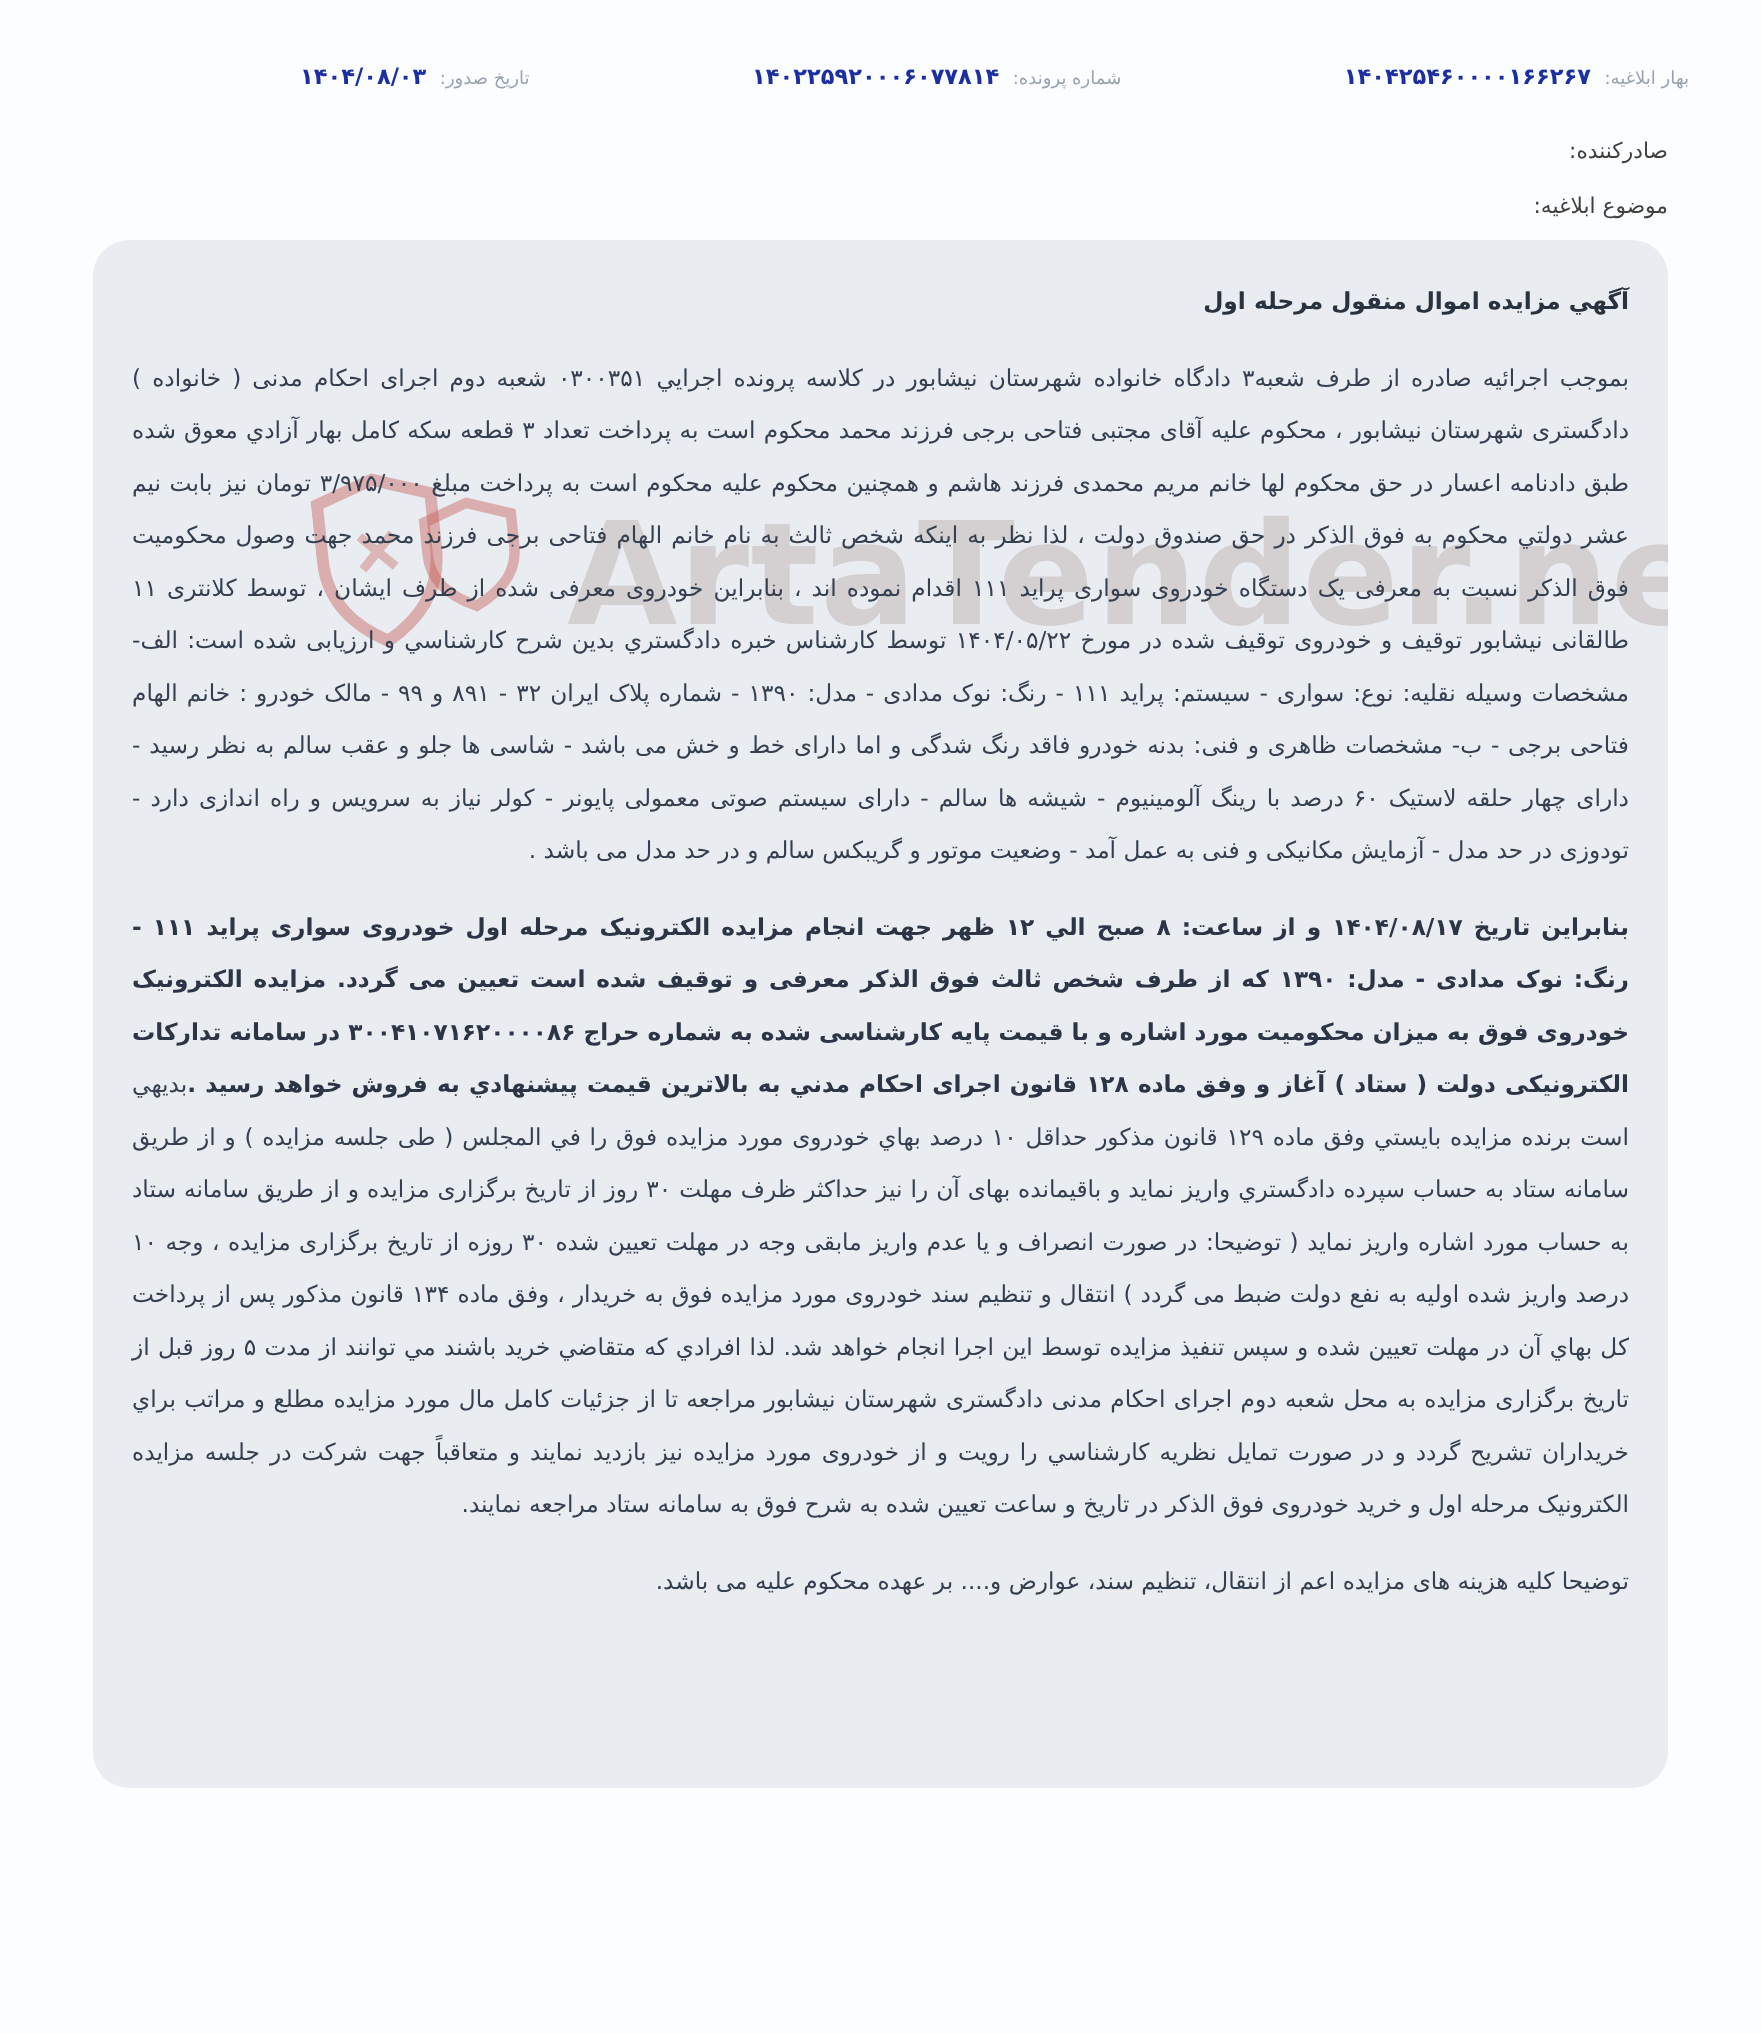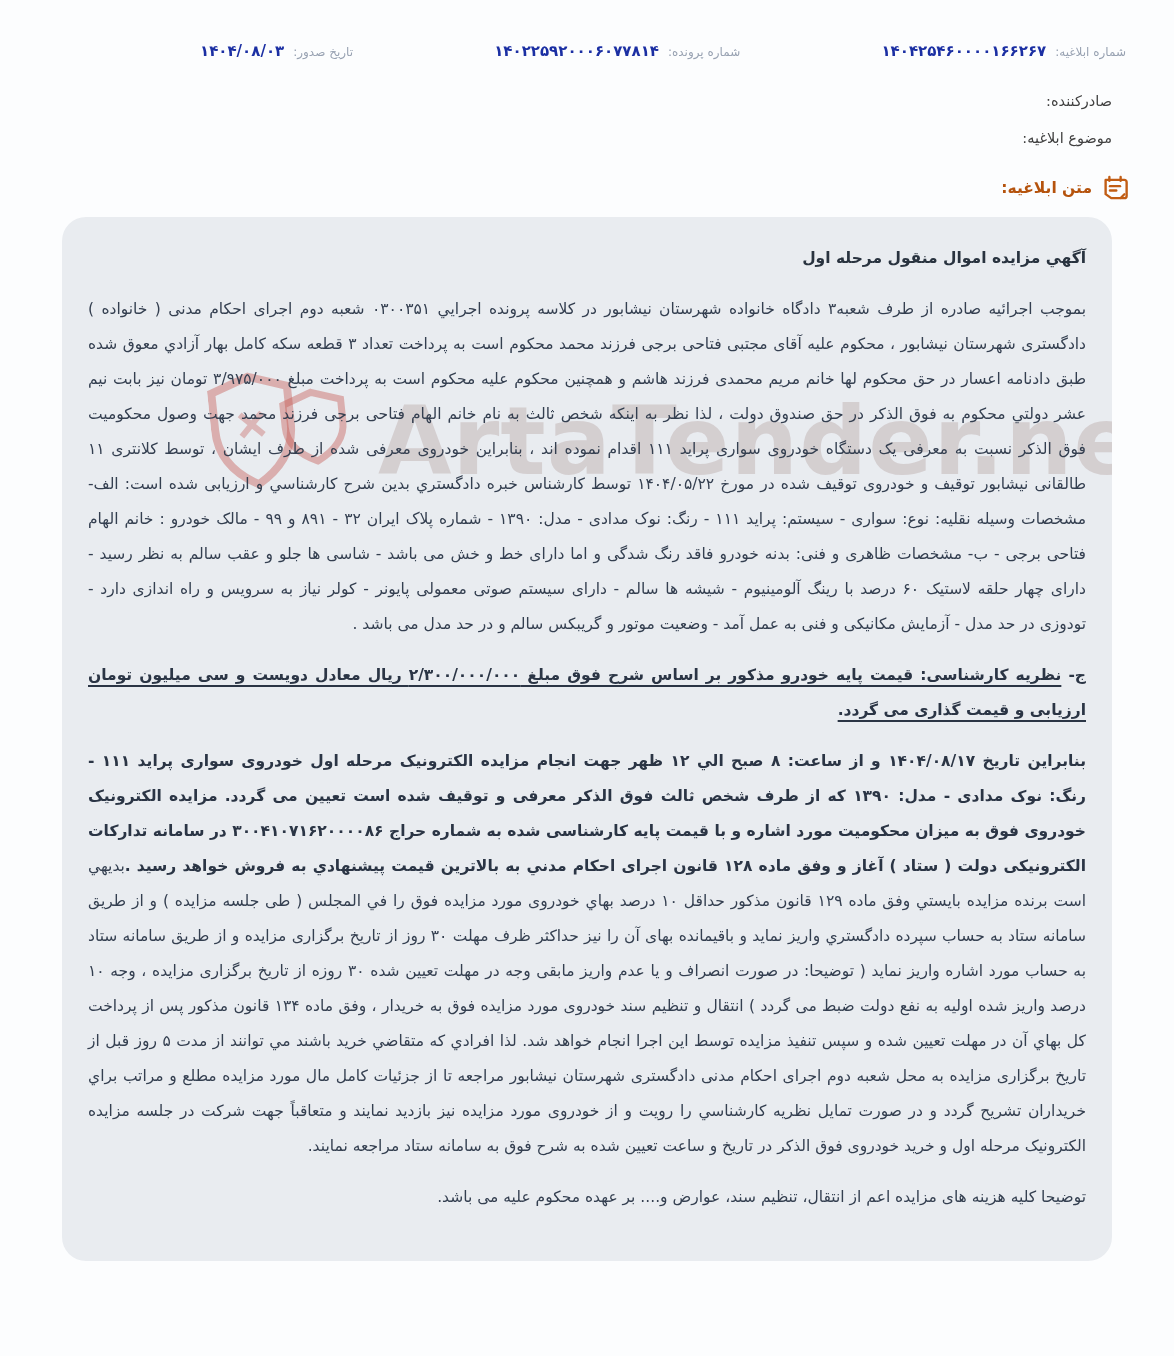--- a/index.html
+++ b/index.html
@@ -67,64 +67,50 @@
     color:rgba(167,140,136,0.30);letter-spacing:1px;
   }
 </style>
 </head>
 <body>
 
 <div class="header">
 
   <div class="meta-row">
     <div class="meta-group">
-      <span class="meta-label">شماره ابلاغیه:</span>
+      <span class="meta-label">بهار ابلاغیه:</span>
       <span class="meta-value">۱۴۰۴۲۵۴۶۰۰۰۰۱۶۶۲۶۷</span>
     </div>
     <div class="meta-group">
       <span class="meta-label">شماره پرونده:</span>
       <span class="meta-value">۱۴۰۲۲۵۹۲۰۰۰۶۰۷۷۸۱۴</span>
     </div>
     <div class="meta-group">
       <span class="meta-label">تاریخ صدور:</span>
       <span class="meta-value">۱۴۰۴/۰۸/۰۳</span>
     </div>
   </div>
 
   <div class="info-row">
     <span class="info-label">صادرکننده:</span>
   </div>
 
   <div class="info-row">
     <span class="info-label">موضوع ابلاغیه:</span>
   </div>
 
-  <div class="body-label-row">
-    <span class="note-icon">
-      <svg width="30" height="30" viewBox="0 0 24 24" fill="none" stroke="#c15d14" stroke-width="1.9" stroke-linecap="round" stroke-linejoin="round">
-        <path d="M4.5 5.5 h15 a1.8 1.8 0 0 1 1.8 1.8 v11 a1.8 1.8 0 0 1 -1.8 1.8 h-10.5 l-4.5 -3.2 z" fill="none"></path>
-        <path d="M7.5 3.2 v3"></path>
-        <path d="M16.5 3.2 v3"></path>
-        <path d="M8 10.5 h8"></path>
-        <path d="M8 14 h5"></path>
-        <path d="M16.5 20 l3 -3"></path>
-      </svg>
-    </span>
-    <span>متن ابلاغیه:</span>
-  </div>
 
 </div>
 
 <div class="content-box">
 
   <p class="doc-title">آگهي مزایده اموال منقول مرحله اول</p>
 
   <p class="para">بموجب اجرائیه صادره از طرف شعبه۳ دادگاه خانواده شهرستان نیشابور در کلاسه پرونده اجرایي ۰۳۰۰۳۵۱ شعبه دوم اجرای احکام مدنی ( خانواده ) دادگستری شهرستان نیشابور ، محکوم علیه آقای مجتبی فتاحی برجی فرزند محمد محکوم است به پرداخت تعداد ۳ قطعه سکه کامل بهار آزادي معوق شده طبق دادنامه اعسار در حق محکوم لها خانم مریم محمدی فرزند هاشم و همچنین محکوم علیه محکوم است به پرداخت مبلغ ۳/۹۷۵/۰۰۰ تومان نیز بابت نیم عشر دولتي محکوم به فوق الذکر در حق صندوق دولت ، لذا نظر به اینکه شخص ثالث به نام خانم الهام فتاحی برجی فرزند محمد جهت وصول محکومیت فوق الذکر نسبت به معرفی یک دستگاه خودروی سواری پراید ۱۱۱ اقدام نموده اند ، بنابراین خودروی معرفی شده از طرف ایشان ، توسط کلانتری ۱۱ طالقانی نیشابور توقیف و خودروی توقیف شده در مورخ ۱۴۰۴/۰۵/۲۲ توسط کارشناس خبره دادگستري بدین شرح کارشناسي و ارزیابی شده است: الف- مشخصات وسیله نقلیه: نوع: سواری - سیستم: پراید ۱۱۱ - رنگ: نوک مدادی - مدل: ۱۳۹۰ - شماره پلاک ایران ۳۲ - ۸۹۱ و ۹۹ - مالک خودرو : خانم الهام فتاحی برجی - ب- مشخصات ظاهری و فنی: بدنه خودرو فاقد رنگ شدگی و اما دارای خط و خش می باشد - شاسی ها جلو و عقب سالم به نظر رسید - دارای چهار حلقه لاستیک ۶۰ درصد با رینگ آلومینیوم - شیشه ها سالم - دارای سیستم صوتی معمولی پایونر - کولر نیاز به سرویس و راه اندازی دارد - تودوزی در حد مدل - آزمایش مکانیکی و فنی به عمل آمد - وضعیت موتور و گریبکس سالم و در حد مدل می باشد .</p>
 
-  <p class="para"><span class="seg-bold">ج- </span><span class="seg-underline">نظریه کارشناسی: قیمت پایه خودرو مذکور بر اساس شرح فوق مبلغ ۲/۳۰۰/۰۰۰/۰۰۰ ریال معادل دویست و سی میلیون تومان ارزیابی و قیمت گذاری می گردد.</span></p>
 
   <p class="para"><span class="seg-bold">بنابراین تاریخ ۱۴۰۴/۰۸/۱۷ و از ساعت: ۸ صبح الي ۱۲ ظهر جهت انجام مزایده الکترونیک مرحله اول خودروی سواری پراید ۱۱۱ - رنگ: نوک مدادی - مدل: ۱۳۹۰ که از طرف شخص ثالث فوق الذکر معرفی و توقیف شده است تعیین می گردد. مزایده الکترونیک خودروی فوق به میزان محکومیت مورد اشاره و با قیمت پایه کارشناسی شده به شماره حراج ۳۰۰۴۱۰۷۱۶۲۰۰۰۰۸۶ در سامانه تدارکات الکترونیکی دولت ( ستاد ) آغاز و وفق ماده ۱۲۸ قانون اجرای احکام مدني به بالاترین قیمت پیشنهادي به فروش خواهد رسید .</span><span>بدیهي است برنده مزایده بایستي وفق ماده ۱۲۹ قانون مذکور حداقل ۱۰ درصد بهاي خودروی مورد مزایده فوق را في المجلس ( طی جلسه مزایده ) و از طریق سامانه ستاد به حساب سپرده دادگستري واریز نماید و باقیمانده بهای آن را نیز حداکثر ظرف مهلت ۳۰ روز از تاریخ برگزاری مزایده و از طریق سامانه ستاد به حساب مورد اشاره واریز نماید ( توضیحا: در صورت انصراف و یا عدم واریز مابقی وجه در مهلت تعیین شده ۳۰ روزه از تاریخ برگزاری مزایده ، وجه ۱۰ درصد واریز شده اولیه به نفع دولت ضبط می گردد ) انتقال و تنظیم سند خودروی مورد مزایده فوق به خریدار ، وفق ماده ۱۳۴ قانون مذکور پس از پرداخت کل بهاي آن در مهلت تعیین شده و سپس تنفیذ مزایده توسط این اجرا انجام خواهد شد. لذا افرادي که متقاضي خرید باشند مي توانند از مدت ۵ روز قبل از تاریخ برگزاری مزایده به محل شعبه دوم اجرای احکام مدنی دادگستری شهرستان نیشابور مراجعه تا از جزئیات کامل مال مورد مزایده مطلع و مراتب براي خریداران تشریح گردد و در صورت تمایل نظریه کارشناسي را رویت و از خودروی مورد مزایده نیز بازدید نمایند و متعاقباً جهت شرکت در جلسه مزایده الکترونیک مرحله اول و خرید خودروی فوق الذکر در تاریخ و ساعت تعیین شده به شرح فوق به سامانه ستاد مراجعه نمایند.</span></p>
 
   <p class="para">توضیحا کلیه هزینه های مزایده اعم از انتقال، تنظیم سند، عوارض و.... بر عهده محکوم علیه می باشد.</p>
 
 
   <div class="watermark">
     <span>
       <svg width="150" height="140" viewBox="0 0 150 140" style="transform:rotate(-6deg);">
         <path d="M42 8 L80 21 V58 C80 88 62 105 42 116 C22 105 4 88 4 58 V21 Z" fill="none" stroke="rgba(196,82,76,0.40)" stroke-width="8"></path>

